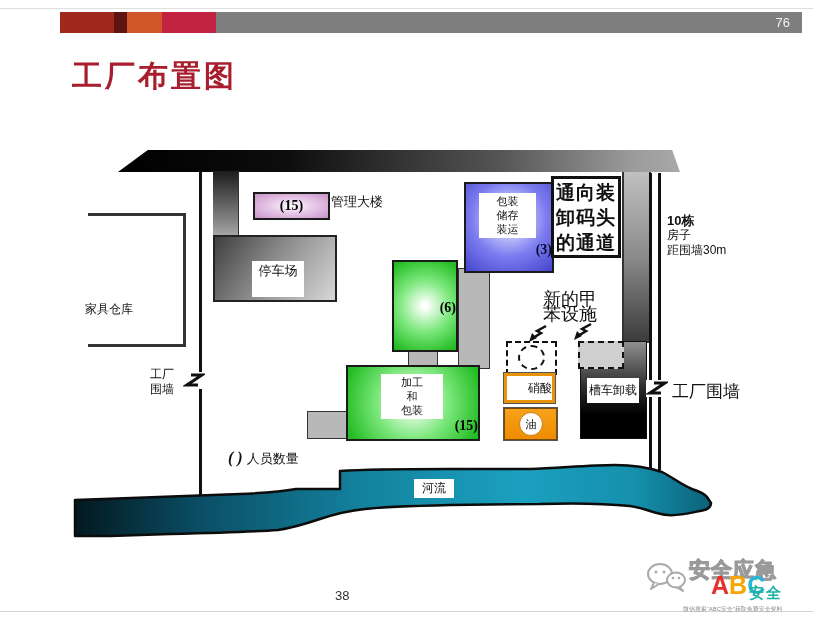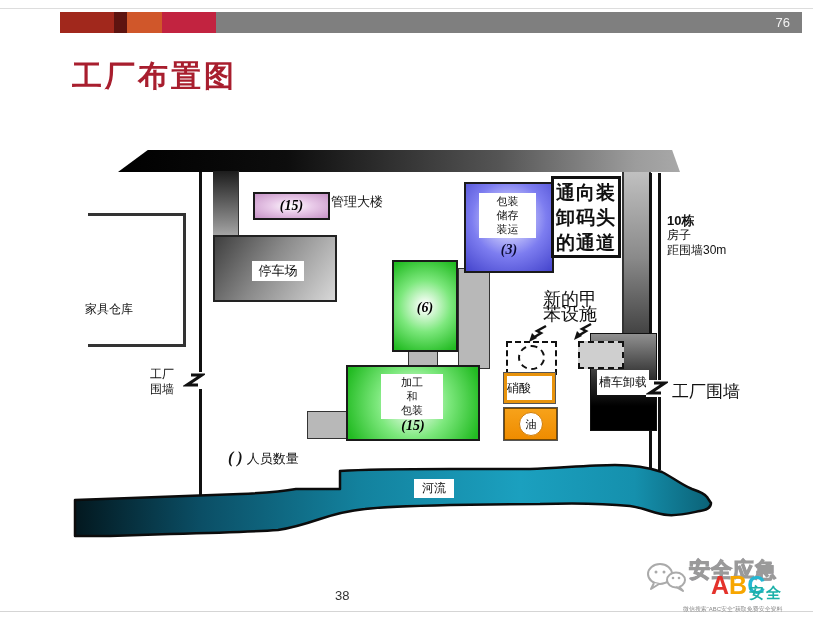--- a/index.html
+++ b/index.html
@@ -18,21 +18,21 @@
          font-size:30px;font-weight:bold;color:#a81e2e;letter-spacing:3px;}
   
   .top-road{position:absolute;left:118px;top:150px;width:562px;height:22px;
     background:linear-gradient(90deg,#000 0%,#0d0d0d 30%,#555 68%,#9c9c9c 92%,#a8a8a8 100%);
     -webkit-clip-path:polygon(5.3% 0,98.6% 0,100% 100%,0 100%);
     clip-path:polygon(5.3% 0,98.6% 0,100% 100%,0 100%);}
   .road-left-v{position:absolute;left:213px;top:171px;width:25px;height:64px;
     background:linear-gradient(180deg,#1c1c1c,#8f8f8f 85%,#a5a5a5);border-right:1px solid #333;}
   .parking{position:absolute;left:213px;top:235px;width:120px;height:63px;border:2px solid #222;
     background:linear-gradient(125deg,#3f3f3f 0%,#8a8a8a 45%,#d8d8d8 100%);}
-  .parking-label{position:absolute;left:37px;top:24px;width:52px;height:20px;background:#fff;
+  .parking-label{position:absolute;left:37px;top:24px;width:52px;height:36px;background:#fff;
     font-size:13px;line-height:20px;text-align:center;}
   .road-right-v{position:absolute;left:622px;top:172px;width:25px;height:171px;
     background:linear-gradient(180deg,#c0c0c0 0%,#8a8a8a 50%,#3a3a3a 100%);
     border-left:2px solid #333;border-right:2px solid #333;}
   .road-mid-v{position:absolute;left:458px;top:268px;width:30px;height:99px;background:#b8b8b8;border:1.5px solid #333;}
   .conn{position:absolute;background:#b8b8b8;border:1.5px solid #333;}
   .conn-6{left:408px;top:346px;width:28px;height:21px;}
   .conn-yg{left:307px;top:411px;width:56px;height:26px;}
   
   .wall{position:absolute;background:#111;width:2.5px;}
@@ -48,36 +48,36 @@
   .purple-box{left:253px;top:192px;width:73px;height:24px;
     background:radial-gradient(ellipse at 50% 50%,#fff 0%,#e9cbe9 40%,#c793c7 100%);}
   .blue-box{left:464px;top:182px;width:86px;height:87px;
     background:radial-gradient(circle at 50% 40%,#e8e8ff 10%,#7d7df0 55%,#4444cc 100%);}
   .green6{left:392px;top:260px;width:62px;height:88px;}
   .biggreen{left:346px;top:365px;width:130px;height:72px;}
   .green-fill{background:radial-gradient(circle at 50% 50%,#fff 4%,#7de87d 48%,#22bb22 95%);}
   .yellow-box{left:226px;top:362px;width:81px;height:75px;
     background:radial-gradient(circle at 50% 45%,#fff 4%,#ffee55 48%,#f2e400 95%);}
   .inner-label{position:absolute;background:#fff;font-size:11px;line-height:14px;text-align:center;}
-  .count{font-family:"Liberation Serif",serif;font-style:italic;font-weight:bold;font-size:14px;color:#000;}
+  .count{font-family:"Liberation Serif",serif;font-weight:bold;font-size:14px;color:#000;text-align:right;}
   .abs{position:absolute;}
   .corridor{position:absolute;left:551px;top:176px;width:70px;height:82px;background:#fff;
     border:3px solid #111;box-sizing:border-box;font-size:19px;font-weight:bold;line-height:25px;
     text-align:center;letter-spacing:1px;padding-top:1px;}
-  .tank-block{position:absolute;left:580px;top:333px;width:65px;height:96px;border:1px solid #111;
-    background:linear-gradient(180deg,#909090,#303030 45%,#000 75%);margin-left:10px;}
+  .tank-block{position:absolute;left:580px;top:341px;width:65px;height:96px;border:1px solid #111;
+    background:linear-gradient(180deg,#909090,#303030 45%,#000 75%);}
   .tank-label{position:absolute;left:6px;top:36px;width:52px;height:25px;background:#fff;
     font-size:12px;line-height:25px;text-align:center;}
   .dashed-box{position:absolute;border:2.5px dashed #111;}
   .db1{left:506px;top:341px;width:47px;height:30px;}
   .db1 .d-circle{position:absolute;left:10px;top:2px;width:23px;height:21px;border:2.5px dashed #111;border-radius:50%;}
   .db2{left:578px;top:341px;width:42px;height:24px;background:#cfcfcf;}
   .nitric{position:absolute;left:504px;top:373px;width:51px;height:30px;background:#fff;
     border:3px solid #e8930c;box-shadow:0 0 0 1px #555;box-sizing:border-box;
-    font-size:12px;text-align:left;line-height:24px;}
+    font-size:12px;text-align:right;line-height:24px;}
   .oil{position:absolute;left:504px;top:408px;width:51px;height:30px;
     background:linear-gradient(#f7a21a,#ef8c00);border:1px solid #7a4a00;box-shadow:0 0 0 1px #555;}
   .oil-circle{position:absolute;left:14px;top:3px;width:22px;height:22px;border-radius:50%;
     background:#fff;border:1px solid #d07c06;font-size:11px;line-height:22px;text-align:center;color:#000;}
   
   .note{position:absolute;font-size:12px;line-height:15px;color:#111;}
   .legend{position:absolute;left:228px;top:449px;font-size:13px;}
   .legend .sym{font-family:"Liberation Serif",serif;font-weight:bold;font-style:italic;font-size:16px;margin-right:4px;}
   .river-label{position:absolute;left:414px;top:479px;width:40px;height:19px;background:#fff;
     font-size:12px;line-height:19px;text-align:center;}

